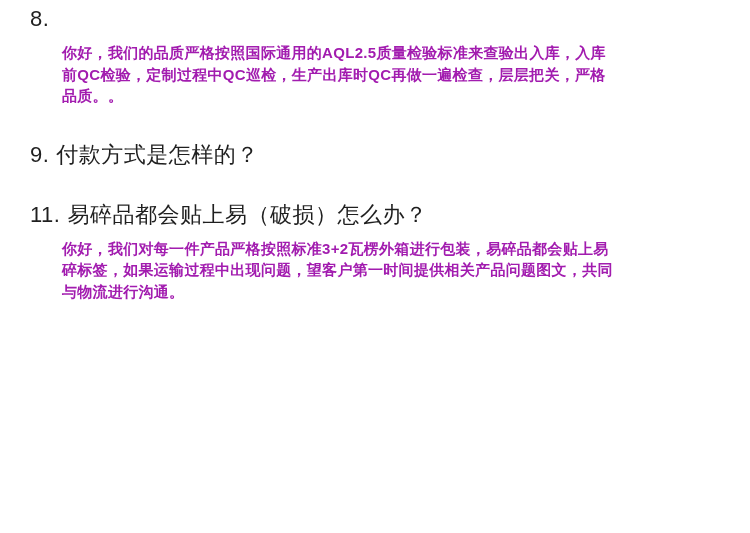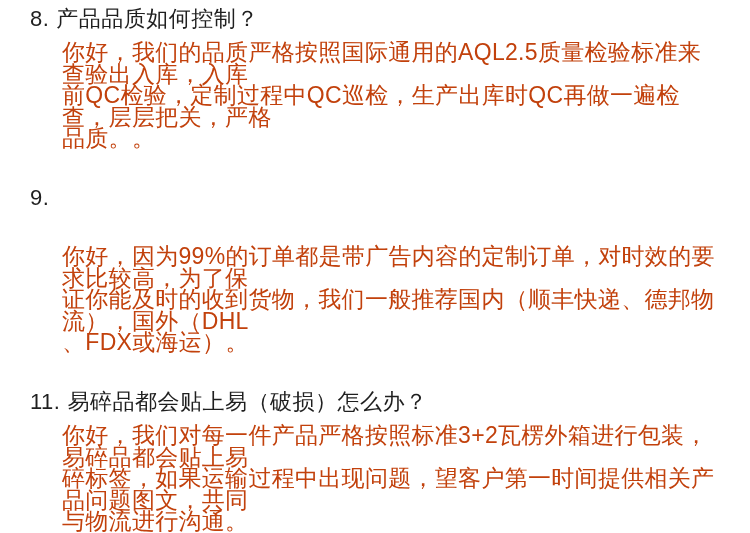--- a/index.html
+++ b/index.html
@@ -37,53 +37,50 @@
     color: #1f1f1f;
     letter-spacing: 0.5px;
   }
   .q-num {
     margin-right: 7px;
     white-space: nowrap;
   }
   .answer {
     margin: 0 0 0 32px;
     max-width: 656px;
-    font-size: 23px;
+    font-size: 15px;
     line-height: 21.6px;
-    font-weight: 400;
-    color: #c2410c;
+    font-weight: 700;
+    color: #a21caf;
     white-space: pre-line;
     letter-spacing: 0.3px;
   }
 </style>
 </head>
 <body>
 
 <div class="page">
 
   <section class="faq-item">
     <h2 class="question">
       <span class="q-num">8.</span>
-      <span class="q-text">产品品质如何控制？</span>
     </h2>
     <p class="answer">你好，我们的品质严格按照国际通用的AQL2.5质量检验标准来查验出入库，入库
 前QC检验，定制过程中QC巡检，生产出库时QC再做一遍检查，层层把关，严格
 品质。。</p>
   </section>
 
   <section class="faq-item">
     <h2 class="question">
       <span class="q-num">9.</span>
+      <span class="q-text">付款方式是怎样的？</span>
     </h2>
   </section>
 
   <section class="faq-item">
-    <p class="answer">你好，因为99%的订单都是带广告内容的定制订单，对时效的要求比较高，为了保
-证你能及时的收到货物，我们一般推荐国内（顺丰快递、德邦物流），国外（DHL
-、FDX或海运）。</p>
   </section>
 
   <section class="faq-item">
     <h2 class="question">
       <span class="q-num">11.</span>
       <span class="q-text">易碎品都会贴上易（破损）怎么办？</span>
     </h2>
     <p class="answer">你好，我们对每一件产品严格按照标准3+2瓦楞外箱进行包装，易碎品都会贴上易
 碎标签，如果运输过程中出现问题，望客户第一时间提供相关产品问题图文，共同
 与物流进行沟通。</p>

